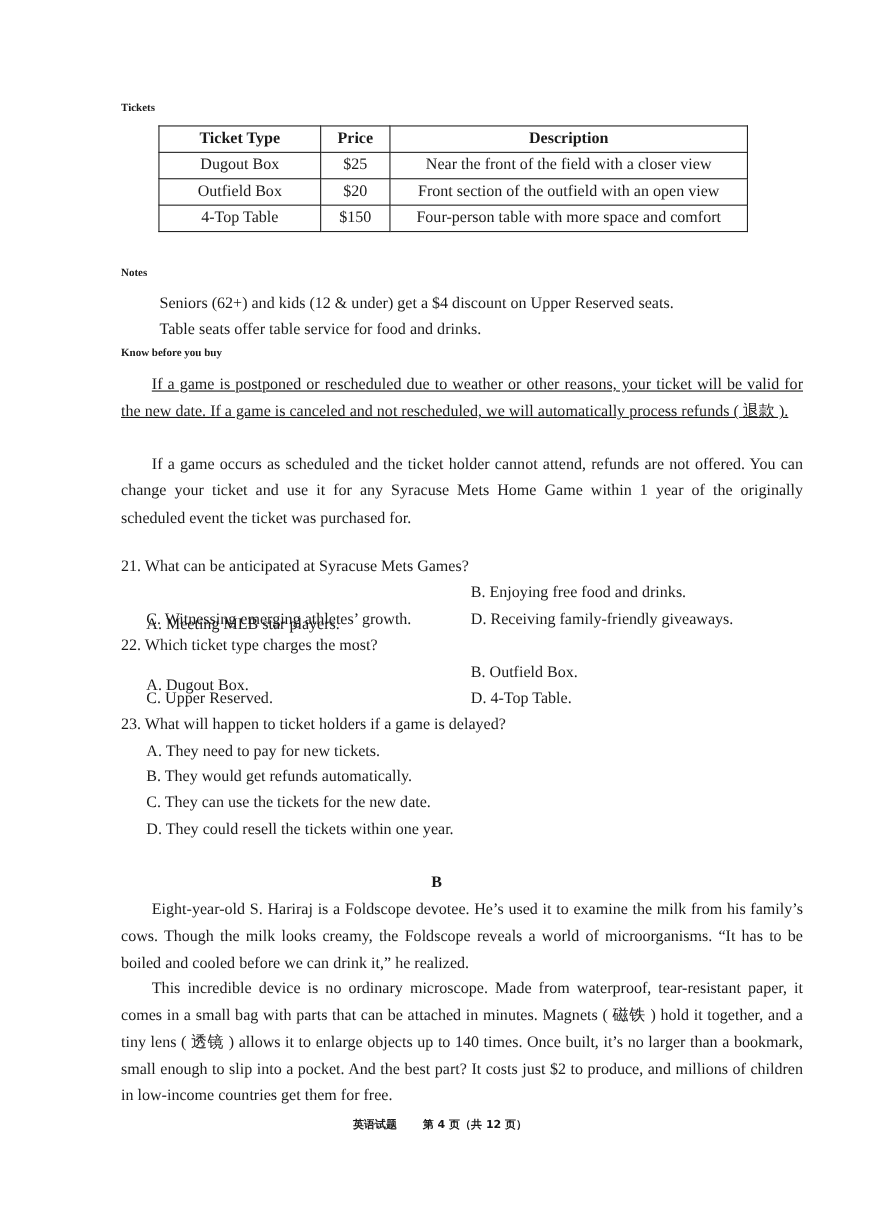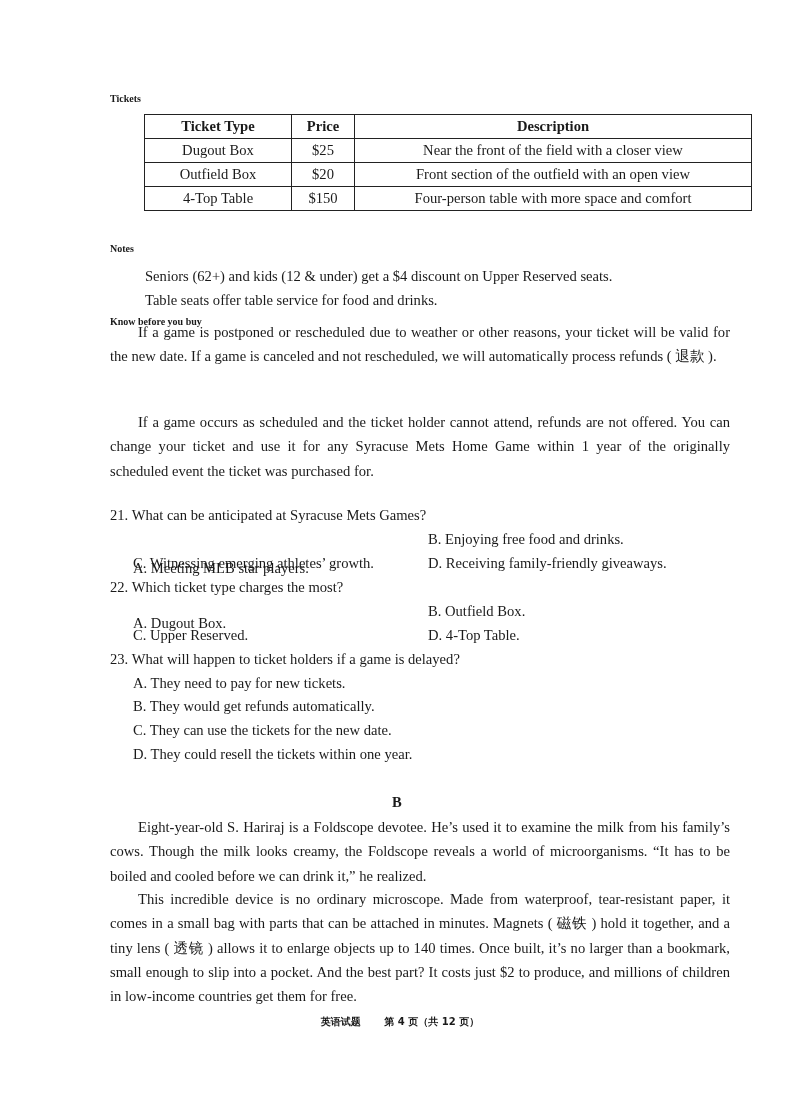--- a/index.html
+++ b/index.html
@@ -4,21 +4,21 @@
 <style>
   html, body { margin: 0; padding: 0; background: #ffffff; }
   body {
     width: 800px; height: 1105px; position: relative; overflow: hidden;
     font-family: "Liberation Serif", "DejaVu Serif", serif;
     color: #1a1a1a; font-size: 14.6px;
   }
   .abs { position: absolute; white-space: nowrap; }
   .heading { left: 110px; font-size: 10px; font-weight: bold; }
   table.tickets {
-    position: absolute; left: 144px; top: 114px; width: 608px;
+    position: absolute; left: 144px; top: 114px; width: 536px;
     border-collapse: collapse; font-size: 14.6px;
   }
   table.tickets th, table.tickets td {
     border: 1.4px solid #222; height: 23px; padding: 0; text-align: center;
   }
   table.tickets th { font-weight: bold; }
   .col-type { width: 146px; }
   .col-price { width: 62px; }
   .para {
     position: absolute; left: 110px; width: 620px; line-height: 24.3px;
@@ -62,21 +62,21 @@
       <td>Four-person table with more space and comfort</td>
     </tr>
   </tbody>
 </table>
 
 <div class="abs heading" style="top:243px;">Notes</div>
 <div class="abs note" style="top:268px;">Seniors (62+) and kids (12 &amp; under) get a $4 discount on Upper Reserved seats.</div>
 <div class="abs note" style="top:292px;">Table seats offer table service for food and drinks.</div>
 
 <div class="abs heading" style="top:316px;">Know before you buy</div>
-<div class="para" style="top:320px;">If a game is postponed or rescheduled due to weather or other reasons, your ticket will be valid for the new date. If a game is canceled and not rescheduled, we will automatically process refunds ( 退款 ).</div>
+<div class="para" style="top:338px;text-decoration:underline;">If a game is postponed or rescheduled due to weather or other reasons, your ticket will be valid for the new date. If a game is canceled and not rescheduled, we will automatically process refunds ( 退款 ).</div>
 <div class="para" style="top:410px;">If a game occurs as scheduled and the ticket holder cannot attend, refunds are not offered. You can change your ticket and use it for any Syracuse Mets Home Game within 1 year of the originally scheduled event the ticket was purchased for.</div>
 
 <div class="abs q" style="top:507px;">21. What can be anticipated at Syracuse Mets Games?</div>
 <div class="abs opt" style="top:560px;font-family:Liberation Serif, serif;">A. Meeting MLB star players.</div>
 <div class="abs opt-b" style="top:531px;">B. Enjoying free food and drinks.</div>
 <div class="abs opt" style="top:555px;">C. Witnessing emerging athletes’ growth.</div>
 <div class="abs opt-b" style="top:555px;">D. Receiving family-friendly giveaways.</div>
 
 <div class="abs q" style="top:579px;">22. Which ticket type charges the most?</div>
 <div class="abs opt" style="top:603px;margin-top:12px;">A. Dugout Box.</div>

